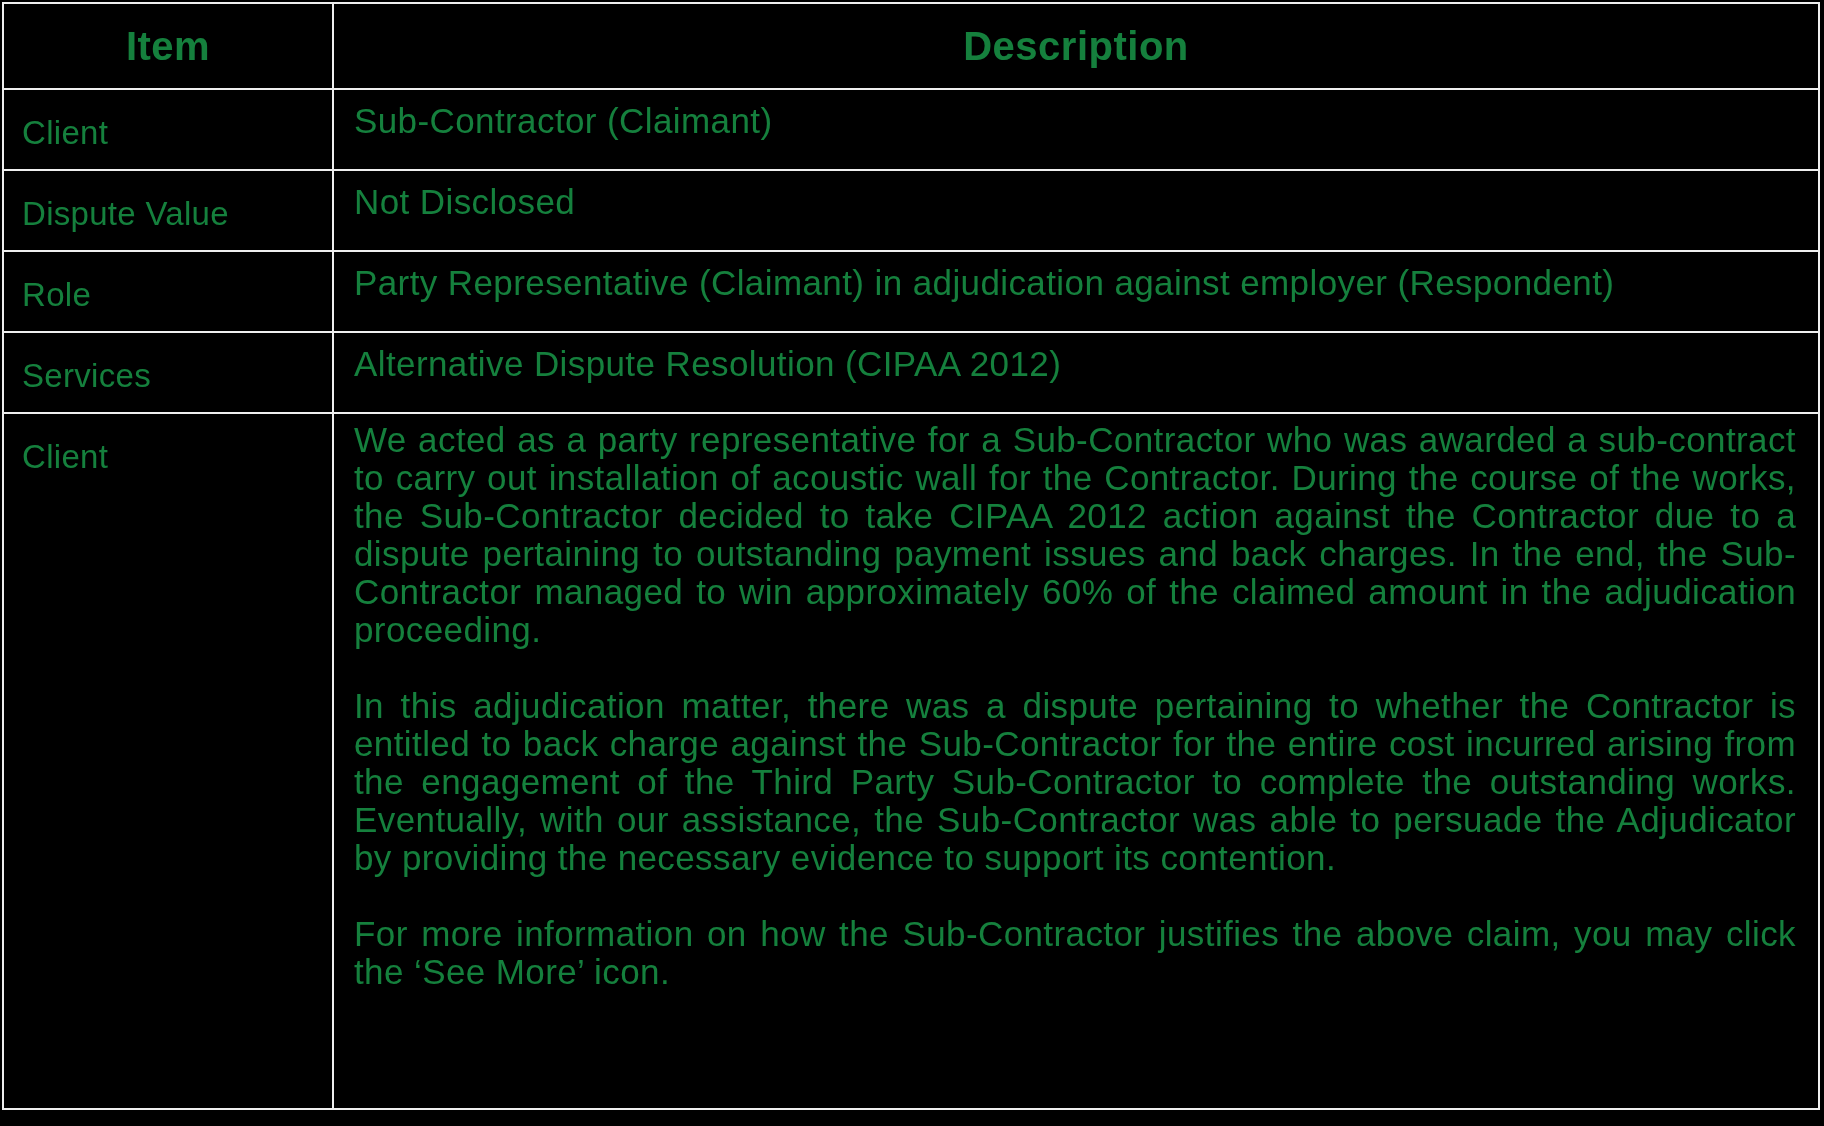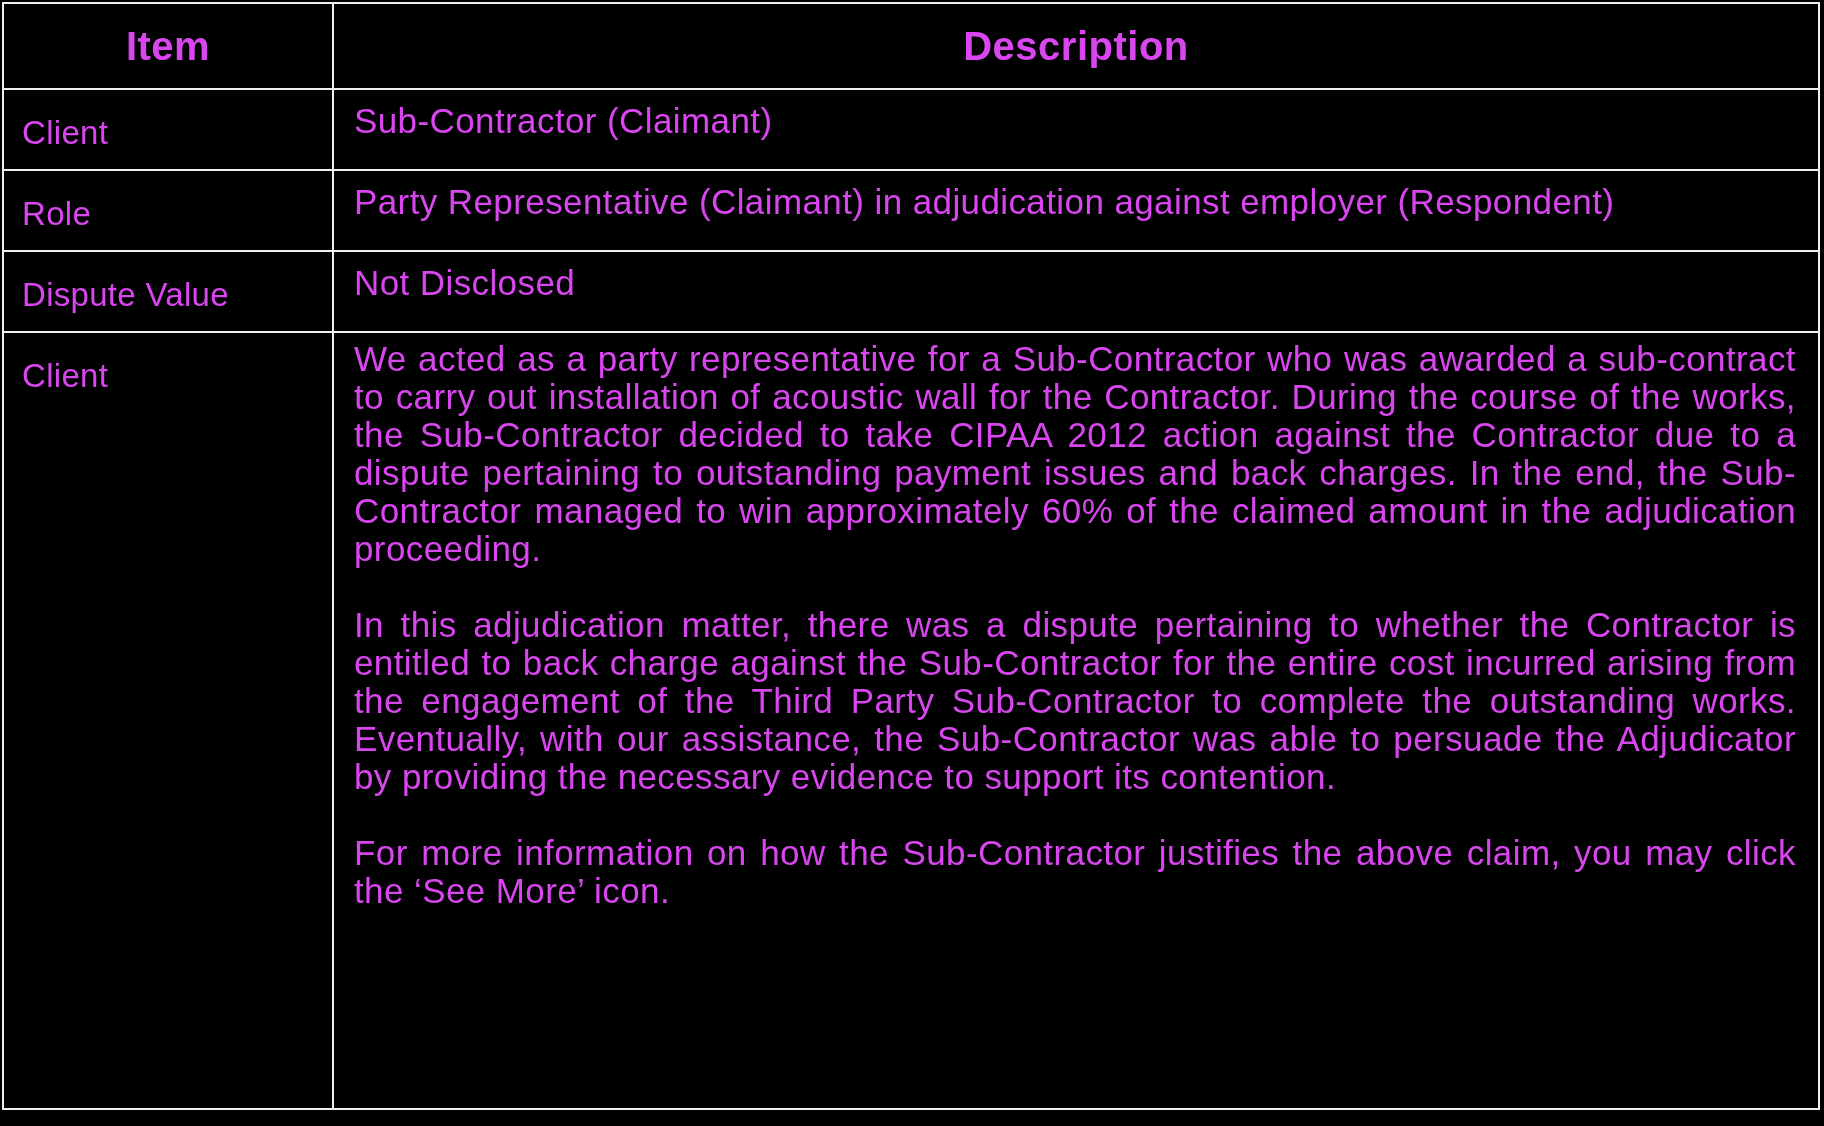--- a/index.html
+++ b/index.html
@@ -11,21 +11,21 @@
     font-family: "Liberation Sans", sans-serif;
   }
   table.case-table {
     position: absolute; left: 2px; top: 2px;
     width: 1818px; height: 1108px;
     border-collapse: collapse; table-layout: fixed;
   }
   .case-table th, .case-table td {
     border: 2px solid #efefef;
     background: #000000;
-    color: #d946ef;
+    color: #15803d;
     vertical-align: top;
     overflow: hidden;
   }
   .col-item { width: 330px; }
   tr.header-row { height: 86px; }
   tr.data-row { height: 81px; }
   .case-table th {
     vertical-align: middle;
     text-align: center;
     font-size: 40px;
@@ -63,26 +63,30 @@
       <th>Item</th>
       <th>Description</th>
     </tr>
   </thead>
   <tbody>
     <tr class="data-row">
       <td class="item-cell">Client</td>
       <td class="desc-cell">Sub-Contractor (Claimant)</td>
     </tr>
     <tr class="data-row">
+      <td class="item-cell">Dispute Value</td>
+      <td class="desc-cell">Not Disclosed</td>
+    </tr>
+    <tr class="data-row">
       <td class="item-cell">Role</td>
       <td class="desc-cell">Party Representative (Claimant) in adjudication against employer (Respondent)</td>
     </tr>
     <tr class="data-row">
-      <td class="item-cell">Dispute Value</td>
-      <td class="desc-cell">Not Disclosed</td>
+      <td class="item-cell">Services</td>
+      <td class="desc-cell">Alternative Dispute Resolution (CIPAA 2012)</td>
     </tr>
     <tr>
       <td class="item-cell">Client</td>
       <td class="desc-cell details-cell">
         <p>We acted as a party representative for a Sub-Contractor who was awarded a sub-contract to carry out installation of acoustic wall for the Contractor. During the course of the works, the Sub-Contractor decided to take CIPAA 2012 action against the Contractor due to a dispute pertaining to outstanding payment issues and back charges. In the end, the Sub-Contractor managed to win approximately 60% of the claimed amount in the adjudication proceeding.</p>
         <p>In this adjudication matter, there was a dispute pertaining to whether the Contractor is entitled to back charge against the Sub-Contractor for the entire cost incurred arising from the engagement of the Third Party Sub-Contractor to complete the outstanding works. Eventually, with our assistance, the Sub-Contractor was able to persuade the Adjudicator by providing the necessary evidence to support its contention.</p>
         <p>For more information on how the Sub-Contractor justifies the above claim, you may click the ‘See More’ icon.</p>
       </td>
     </tr>
   </tbody>

